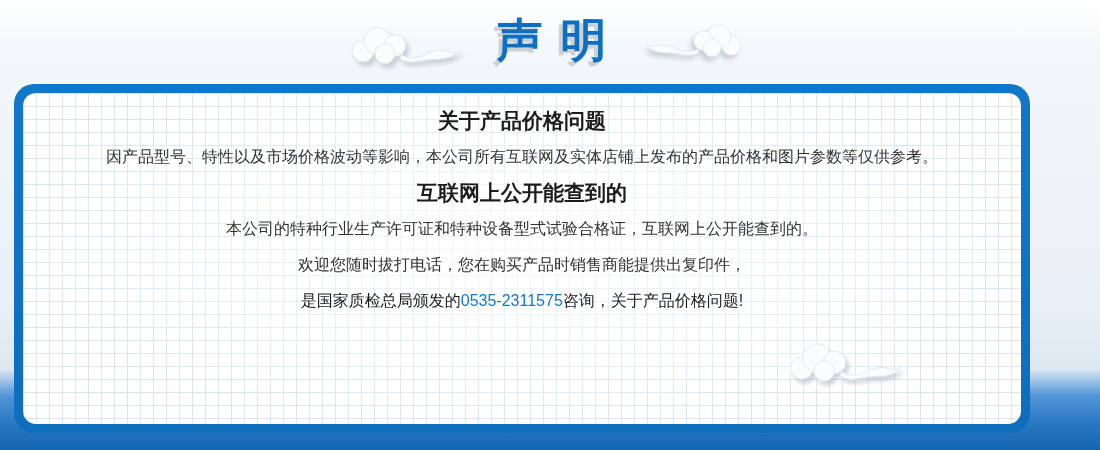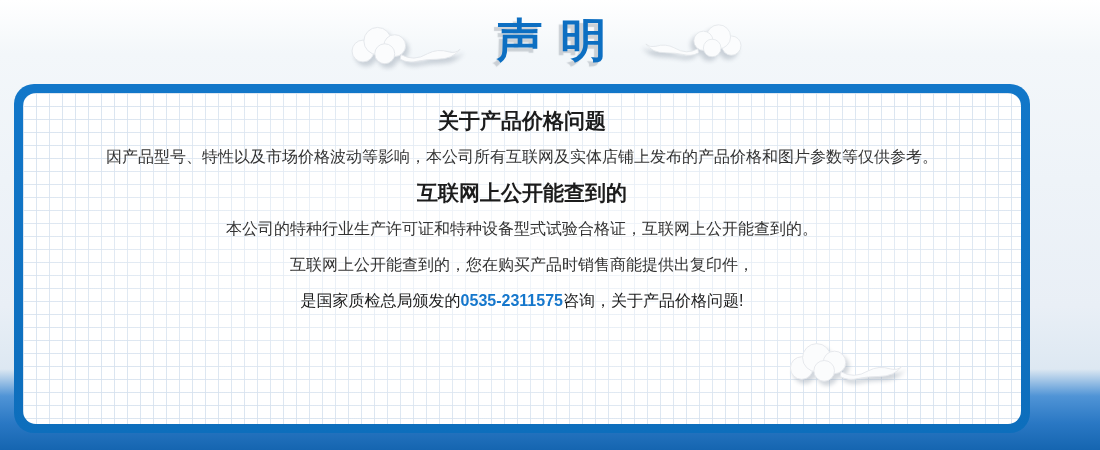--- a/index.html
+++ b/index.html
@@ -86,21 +86,21 @@
     font-weight: bold !important;
     font-size: 21px !important;
     color: #1c1c1c;
   }
   .footer-line {
     font-weight: bold;
     color: #1c1c1c;
   }
   .phone {
     color: #1577cc;
-    font-weight: bold;
+    font-weight: normal;
     text-align: center;
   }
 </style>
 </head>
 <body>
 
 <div class="page">
 
   <div class="header">
     <svg class="cloud cloud-title-left" viewBox="0 0 130 55" aria-hidden="true">
@@ -128,21 +128,21 @@
 
   <div class="card">
     <div class="card-inner">
       <div class="card-content">
 
         <h2 class="section-heading">关于产品价格问题</h2>
         <p>因产品型号、特性以及市场价格波动等影响，本公司所有互联网及实体店铺上发布的产品价格和图片参数等仅供参考。</p>
 
         <h2 class="section-heading">互联网上公开能查到的</h2>
         <p>本公司的特种行业生产许可证和特种设备型式试验合格证，互联网上公开能查到的。</p>
-        <p>互联网上公开能查到的，您在购买产品时销售商能提供出复印件，</p>
+        <p>欢迎您随时拔打电话，您在购买产品时销售商能提供出复印件，</p>
 
         <p class="footer-line"><span>是国家质检总局颁发的</span><span class="phone">0535-2311575</span><span>咨询，关于产品价格问题!</span></p>
       </div>
 
       <svg class="cloud cloud-card-corner" viewBox="0 0 130 55" aria-hidden="true">
         <g fill="#fbfcfd" stroke="#e5e8ec" stroke-width="1">
           <path d="M 64 36 Q 78 44 93 35 Q 104 29 117 33 Q 124 35 129 30 Q 121 41 104 41 Q 92 41 83 43 Q 72 46 63 41 Z"></path>
           <circle cx="22" cy="32" r="12"></circle>
           <circle cx="38" cy="21" r="15"></circle>
           <circle cx="57" cy="26" r="12"></circle>

